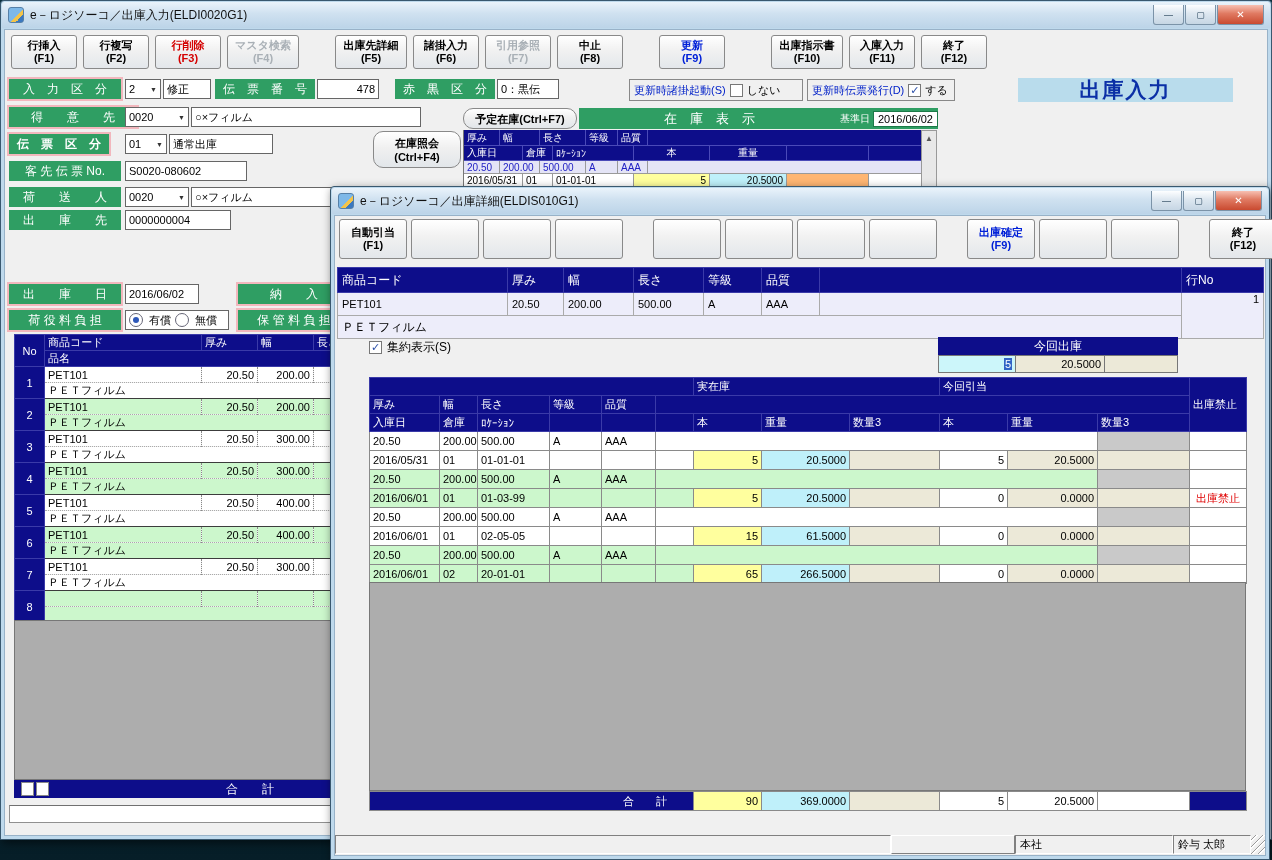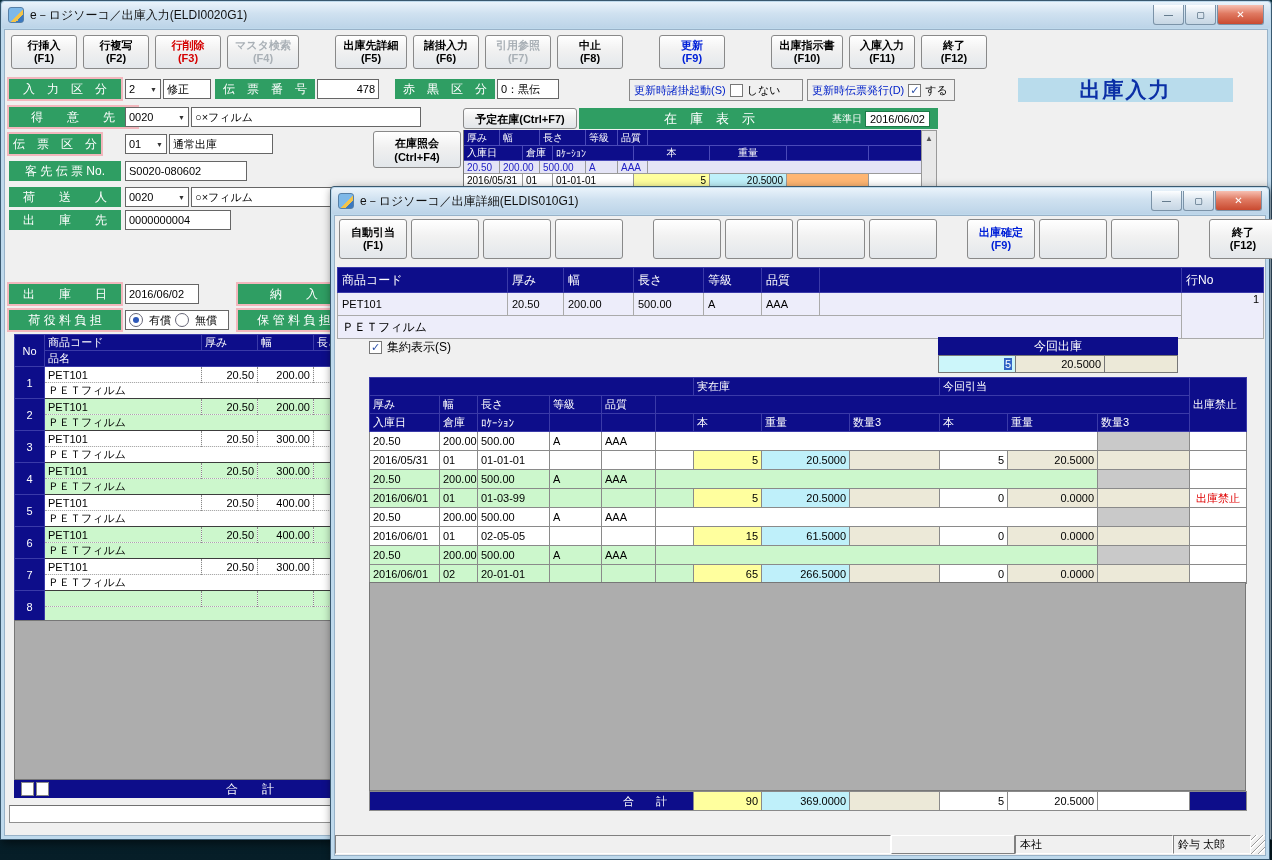--- a/index.html
+++ b/index.html
@@ -44,24 +44,24 @@
   .banner{position:absolute;background:#b9dcec;color:#0b2fa6;font-weight:bold;font-size:21px;
        display:flex;align-items:center;justify-content:center;letter-spacing:2px;}
   .optbox{position:absolute;height:22px;border:1px solid #888;box-sizing:border-box;background:#f0f0f0;
        display:flex;align-items:center;padding:0 4px;gap:4px;font-size:11px;color:#0020c8;white-space:nowrap;}
   .optbox .val{color:#000;}
   .cb{width:13px;height:13px;background:#fff;border:1px solid #777;box-sizing:border-box;
       display:flex;align-items:center;justify-content:center;font-size:11px;font-weight:bold;color:#2a4ea8;line-height:1;}
   .radio{width:12px;height:12px;border-radius:50%;border:1px solid #667;background:#fff;display:inline-flex;
       align-items:center;justify-content:center;margin-right:2px;}
   .radio.on::after{content:"";width:6px;height:6px;border-radius:50%;background:#2e58b8;}
-  .btn2{position:absolute;border:1px solid #898989;border-radius:3px;background:linear-gradient(#ffffff,#f0f0f0 45%,#e2e6ea);
+  .btn2{position:absolute;border:1px solid #898989;border-radius:10px;background:linear-gradient(#ffffff,#f0f0f0 45%,#e2e6ea);
       font-size:11px;font-weight:bold;display:flex;flex-direction:column;align-items:center;justify-content:center;line-height:14px;box-sizing:border-box;}
   
-  .greenbar{position:absolute;background:#2f9e63;color:#fff;display:flex;align-items:center;box-sizing:border-box;padding:0 8px;}
+  .greenbar{position:absolute;background:#2f9e63;color:#fff;display:flex;align-items:center;box-sizing:border-box;padding:0 0;}
   .srow{display:flex;}
   .srow div{box-sizing:border-box;overflow:hidden;white-space:nowrap;}
   .snavy div{background:#0d0d8a;color:#fff;border-right:1px solid #4a4ab8;border-bottom:1px solid #4a4ab8;
       font-size:10px;display:flex;align-items:center;padding:0 3px;}
   .sdata div{border-right:1px solid #9a9a9a;border-bottom:1px solid #9a9a9a;font-size:10px;
       display:flex;align-items:center;padding:0 3px;background:#fff;}
   .sspec div{background:#e4e4f6;color:#2222c4;}
   
   table{border-collapse:collapse;table-layout:fixed;}
   .order{position:absolute;left:13px;top:333px;width:325px;font-size:11px;}
@@ -205,21 +205,21 @@
   </div>
   <div class="banner" style="left:1017px;top:77px;width:215px;height:24px;">出庫入力</div>
 
   <div class="glabel pink" style="left:8px;top:106px;width:128px;">得　　意　　先</div>
   <div class="field combo" style="left:124px;top:106px;width:64px;">
     <span>0020</span>
       <span class="arrow">▼</span>
   </div>
   <div class="field" style="left:190px;top:106px;width:230px;">○×フィルム</div>
 
-  <div class="glabel pink" style="left:8px;top:133px;width:92px;">伝　票　区　分</div>
+  <div class="glabel pink" style="left:8px;top:133px;width:100px;font-weight:bold;">伝　票　区　分</div>
   <div class="field combo" style="left:124px;top:133px;width:42px;">
     <span>01</span>
       <span class="arrow">▼</span>
   </div>
   <div class="field" style="left:168px;top:133px;width:104px;font-family:Liberation Serif, serif;">通常出庫</div>
 
   <div class="glabel" style="left:8px;top:160px;width:112px;">客 先 伝 票 No.</div>
   <div class="field" style="left:124px;top:160px;width:122px;">S0020-080602</div>
 
   <div class="glabel" style="left:8px;top:186px;width:112px;">荷　　送　　人</div>

